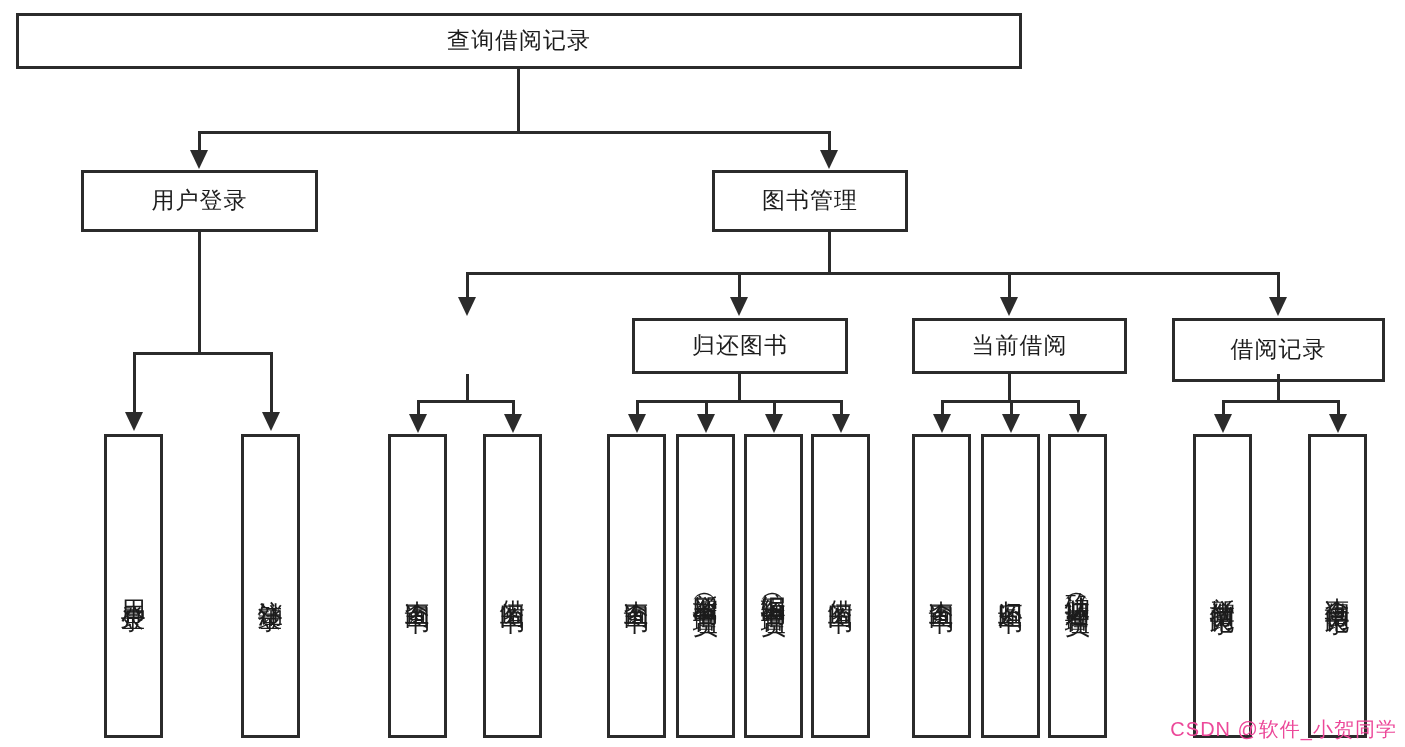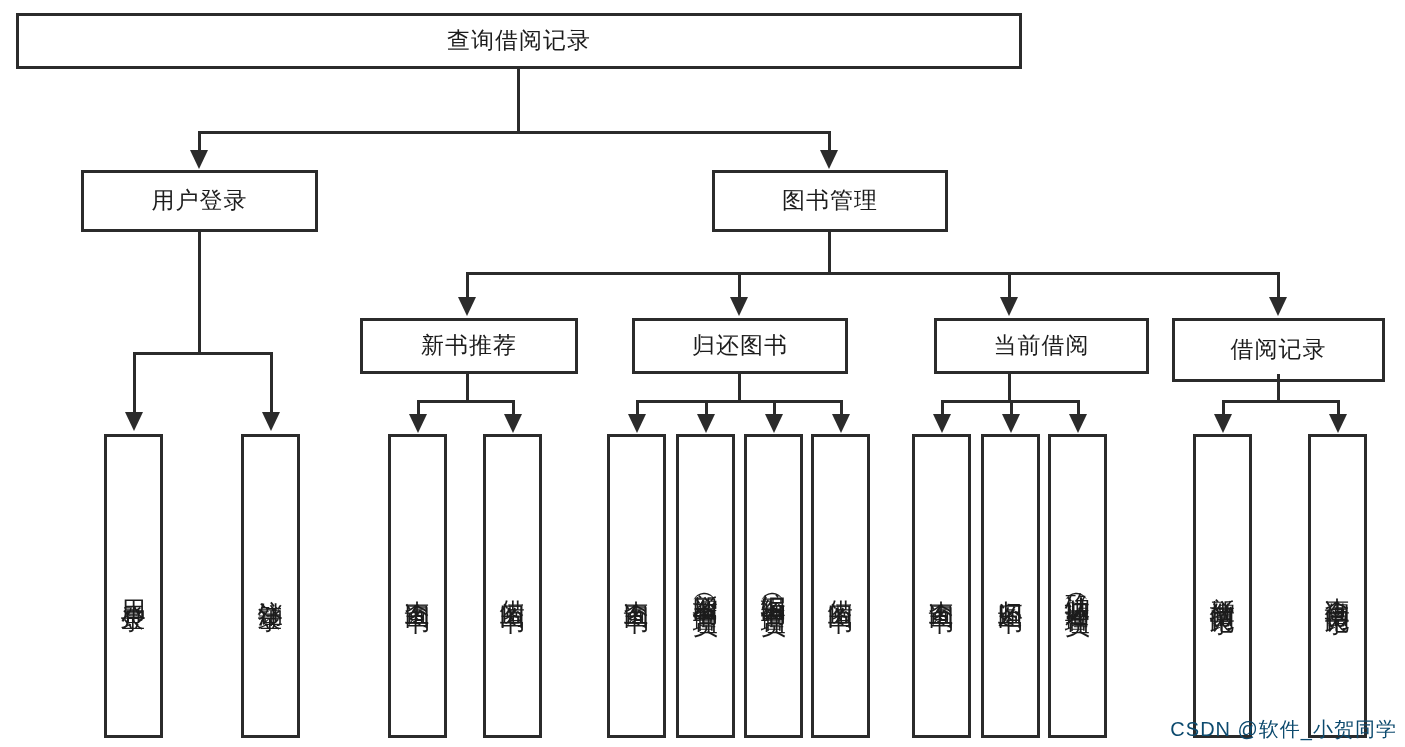--- a/index.html
+++ b/index.html
@@ -70,21 +70,21 @@
     border-left: 9px solid transparent;
     border-right: 9px solid transparent;
     border-top: 19px solid #2b2b2b;
   }
   
   #watermark {
     position: absolute;
     right: 8px;
     bottom: 4px;
     font-size: 20px;
-    color: #0c4a6e;
+    color: #ec4899;
     letter-spacing: 1px;
     white-space: nowrap;
     font-family: "Liberation Sans", "DejaVu Sans", sans-serif;
   }
 </style>
 </head>
 <body>
 
 <div id="canvas">
 
@@ -98,21 +98,21 @@
   <div class="vline" style="left:198px; top:131px; height:23px;"></div>
   <div class="arrow" style="left:190px; top:150px;"></div>
 
   <div class="vline" style="left:828px; top:131px; height:23px;"></div>
   <div class="arrow" style="left:820px; top:150px;"></div>
 
   <div class="node horizontal" style="left:81px; top:170px; width:237px; height:62px;">
     <span>用户登录</span>
   </div>
 
-  <div class="node horizontal" style="left:712px; top:170px; width:236px; height:62px;">
+  <div class="node horizontal" style="left:712px; top:170px; width:196px; height:62px;">
     <span>图书管理</span>
   </div>
 
   <div class="vline" style="left:198px; top:232px; height:120px;"></div>
   <div class="hline" style="left:133px; top:352px; width:140px;"></div>
   <div class="vline" style="left:133px; top:352px; height:62px;"></div>
   <div class="arrow" style="left:125px; top:412px;"></div>
   <div class="vline" style="left:270px; top:352px; height:62px;"></div>
   <div class="arrow" style="left:262px; top:412px;"></div>
 
@@ -124,29 +124,26 @@
 
   <div class="vline" style="left:738px; top:272px; height:27px;"></div>
   <div class="arrow" style="left:730px; top:297px;"></div>
 
   <div class="vline" style="left:1008px; top:272px; height:27px;"></div>
   <div class="arrow" style="left:1000px; top:297px;"></div>
 
   <div class="vline" style="left:1277px; top:272px; height:27px;"></div>
   <div class="arrow" style="left:1269px; top:297px;"></div>
 
-  <div class="node horizontal" style="left:360px; top:318px; width:218px; height:56px;">
-    <span>新书推荐</span>
-  </div>
 
   <div class="node horizontal" style="left:632px; top:318px; width:216px; height:56px;">
     <span>归还图书</span>
   </div>
 
-  <div class="node horizontal" style="left:934px; top:318px; width:215px; height:56px;">
+  <div class="node horizontal" style="left:912px; top:318px; width:215px; height:56px;">
     <span>当前借阅</span>
   </div>
 
   <div class="node horizontal" style="left:1172px; top:318px; width:213px; height:64px;">
     <span>借阅记录</span>
   </div>
 
   <div class="vline" style="left:466px; top:374px; height:26px;"></div>
   <div class="hline" style="left:417px; top:400px; width:98px;"></div>
   <div class="vline" style="left:417px; top:400px; height:16px;"></div>

